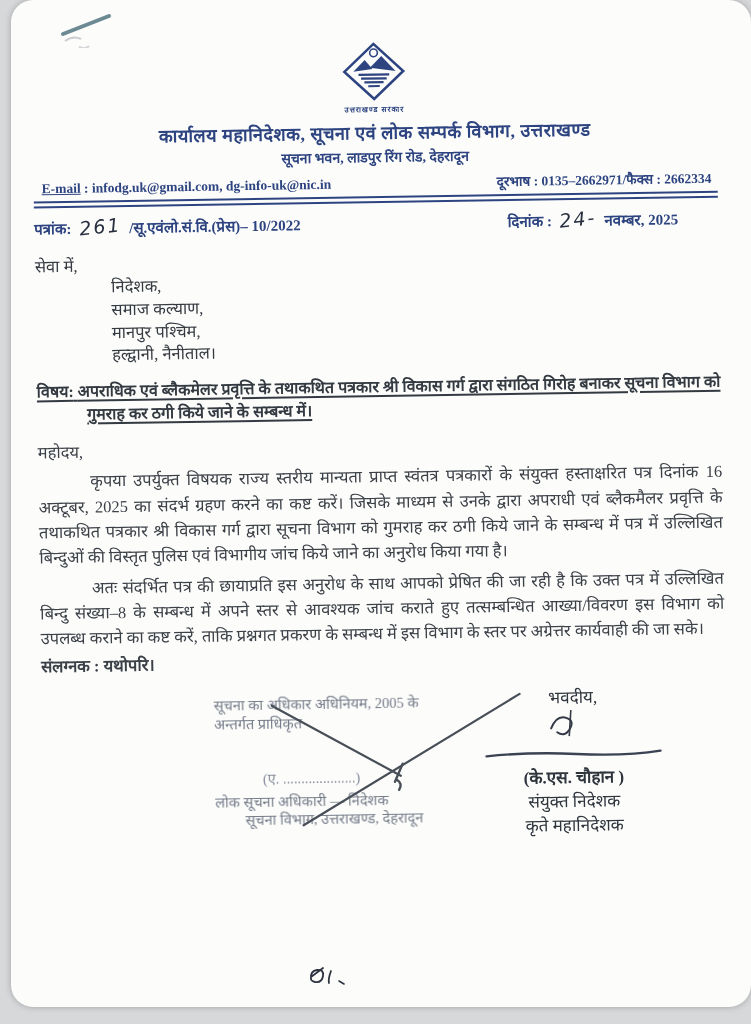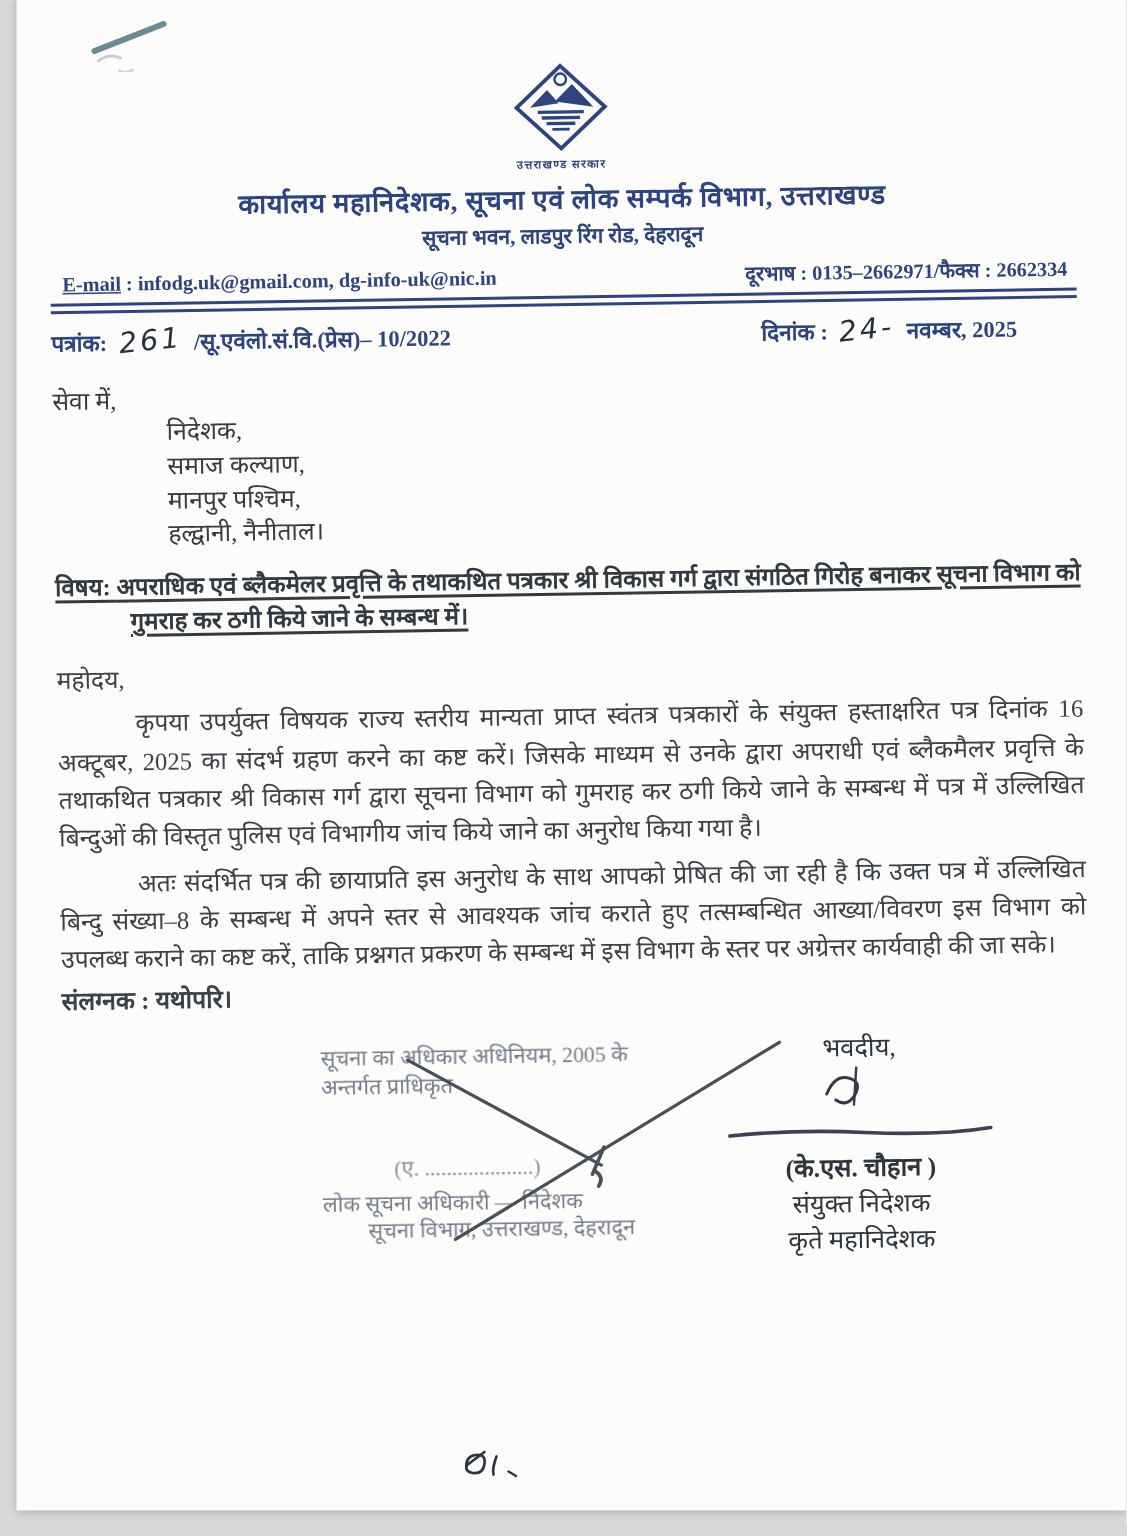--- a/index.html
+++ b/index.html
@@ -6,20 +6,21 @@
   body{
     width:751px;height:1024px;overflow:hidden;
     background:#d7d8da;
     font-family:"Liberation Serif","DejaVu Serif",serif;
   }
   .scan{position:relative;width:751px;height:1024px;}
   .paper{
     position:absolute;left:11px;top:0;right:0;bottom:17px;
     background:#fcfcfb;
     box-shadow:0 0 6px rgba(0,0,0,.25);
+    border-radius:22px;
   }
   .letter{
     position:absolute;inset:0;
     transform:rotate(-0.9deg);
     transform-origin:50% 40%;
     padding:10px 30px 0 26px;
     color:#3c4148;
   }
   
   .emblem-wrap{text-align:center;margin-top:32px;line-height:0;}

